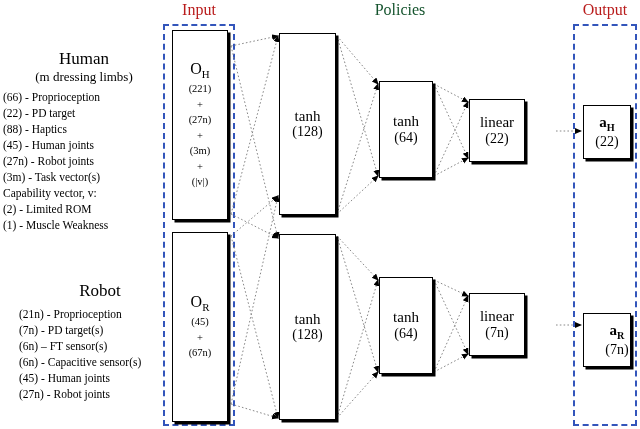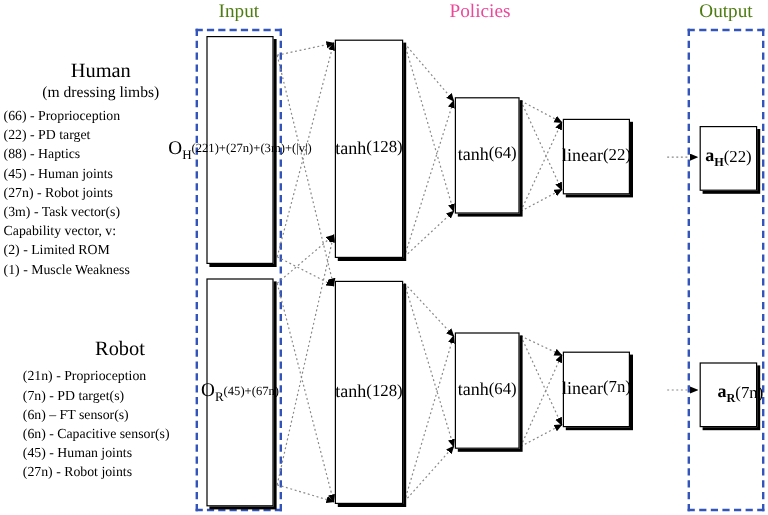--- a/index.html
+++ b/index.html
@@ -14,26 +14,26 @@
     background: #ffffff;
     font-family: "Liberation Serif", "DejaVu Serif", serif;
     color: #000000;
     overflow: hidden;
   }
 
   
   .section-header {
     position: absolute;
     font-size: 16px;
-    color: #4d7c0f;
+    color: #b91c1c;
     white-space: nowrap;
     text-align: center;
   }
   .section-header.dark {
-    color: #ec4899;
+    color: #14532d;
   }
 
   
   .dashed-group {
     position: absolute;
     border: 2px dashed #3355bb;
     box-sizing: border-box;
     background: transparent;
   }
 
@@ -66,21 +66,21 @@
   }
 
   
   .node-box {
     position: absolute;
     box-sizing: border-box;
     border: 1.6px solid #000000;
     background: #ffffff;
     box-shadow: 2.5px 2.5px 0 #000000;
     display: flex;
-    flex-direction: row;
+    flex-direction: column;
     align-items: center;
     justify-content: center;
     text-align: center;
     z-index: 3;
   }
   .node-main {
     font-size: 15px;
     line-height: 1.12;
     white-space: nowrap;
   }
@@ -265,20 +265,20 @@
     <div class="node-sub">(7n)</div>
   </div>
 
   <div class="node-box" style="left:583px; top:105px; width:48px; height:54px;">
     <div class="node-main bold-sym">
       <span>a</span><sub>H</sub>
     </div>
     <div class="node-sub">(22)</div>
   </div>
 
-  <div class="node-box" style="left:583px; top:302px; width:48px; height:54px;padding-left:20px;">
+  <div class="node-box" style="left:583px; top:313px; width:48px; height:54px;padding-left:20px;">
     <div class="node-main bold-sym">
       <span>a</span><sub>R</sub>
     </div>
     <div class="node-sub">(7n)</div>
   </div>
 
 </div>
 
 </body></html>

